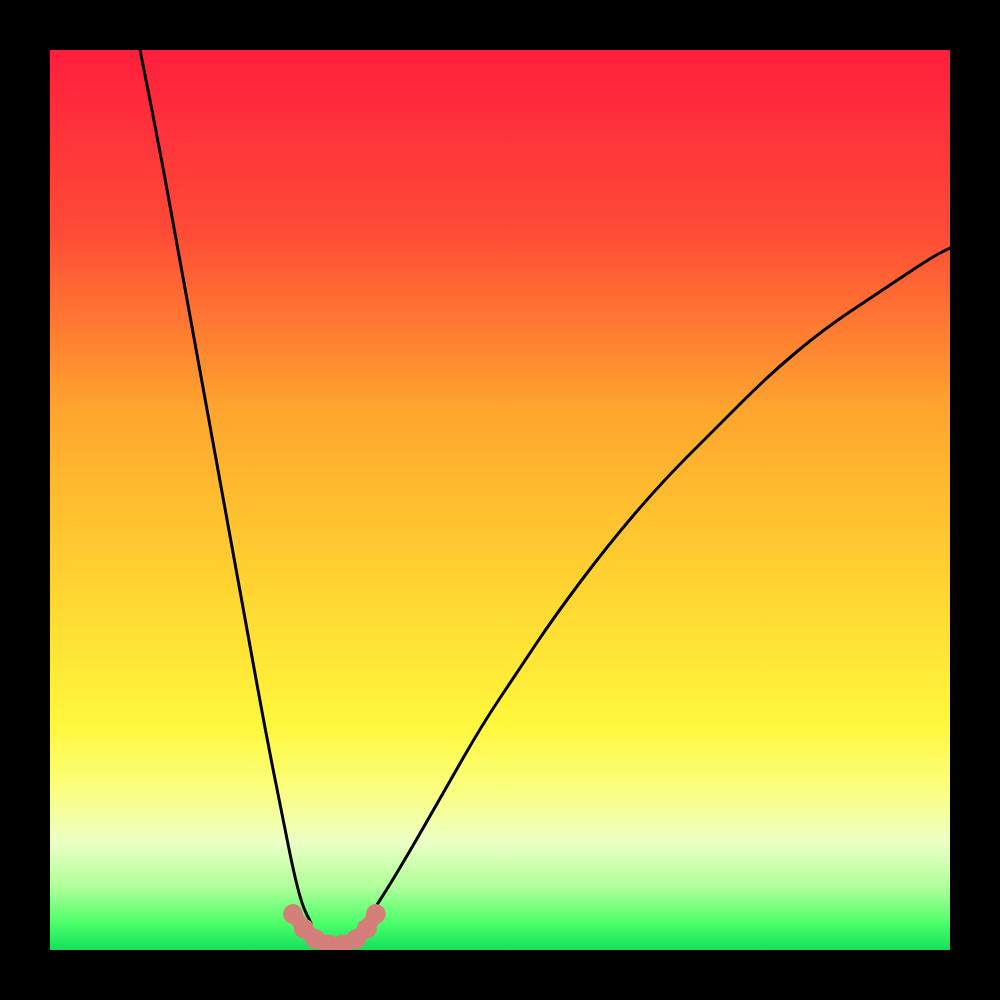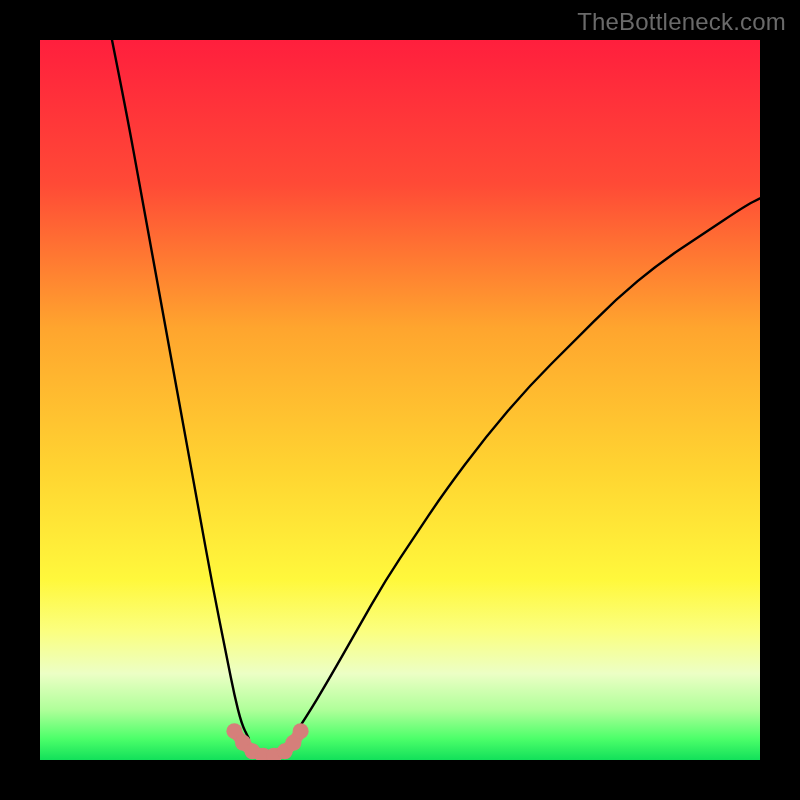--- a/index.html
+++ b/index.html
@@ -36,21 +36,20 @@
     z-index: 5;
   }
   svg {
     display: block;
   }
 </style>
 </head>
 <body>
 
 <div class="frame">
-  <div class="watermark">TheBottleneck.com</div>
   <div class="plot">
     <svg id="plot-svg" width="720" height="720" viewBox="0 0 720 720" preserveAspectRatio="none">
       <defs>
         <linearGradient id="bg-grad" x1="0" y1="0" x2="0" y2="1">
             <stop offset="0%" stop-color="#ff1f3d"></stop>
             <stop offset="20%" stop-color="#ff4a36"></stop>
             <stop offset="40%" stop-color="#ffa52e"></stop>
             <stop offset="60%" stop-color="#ffd531"></stop>
             <stop offset="75%" stop-color="#fff83c"></stop>
             <stop offset="82%" stop-color="#fbff7e"></stop>

